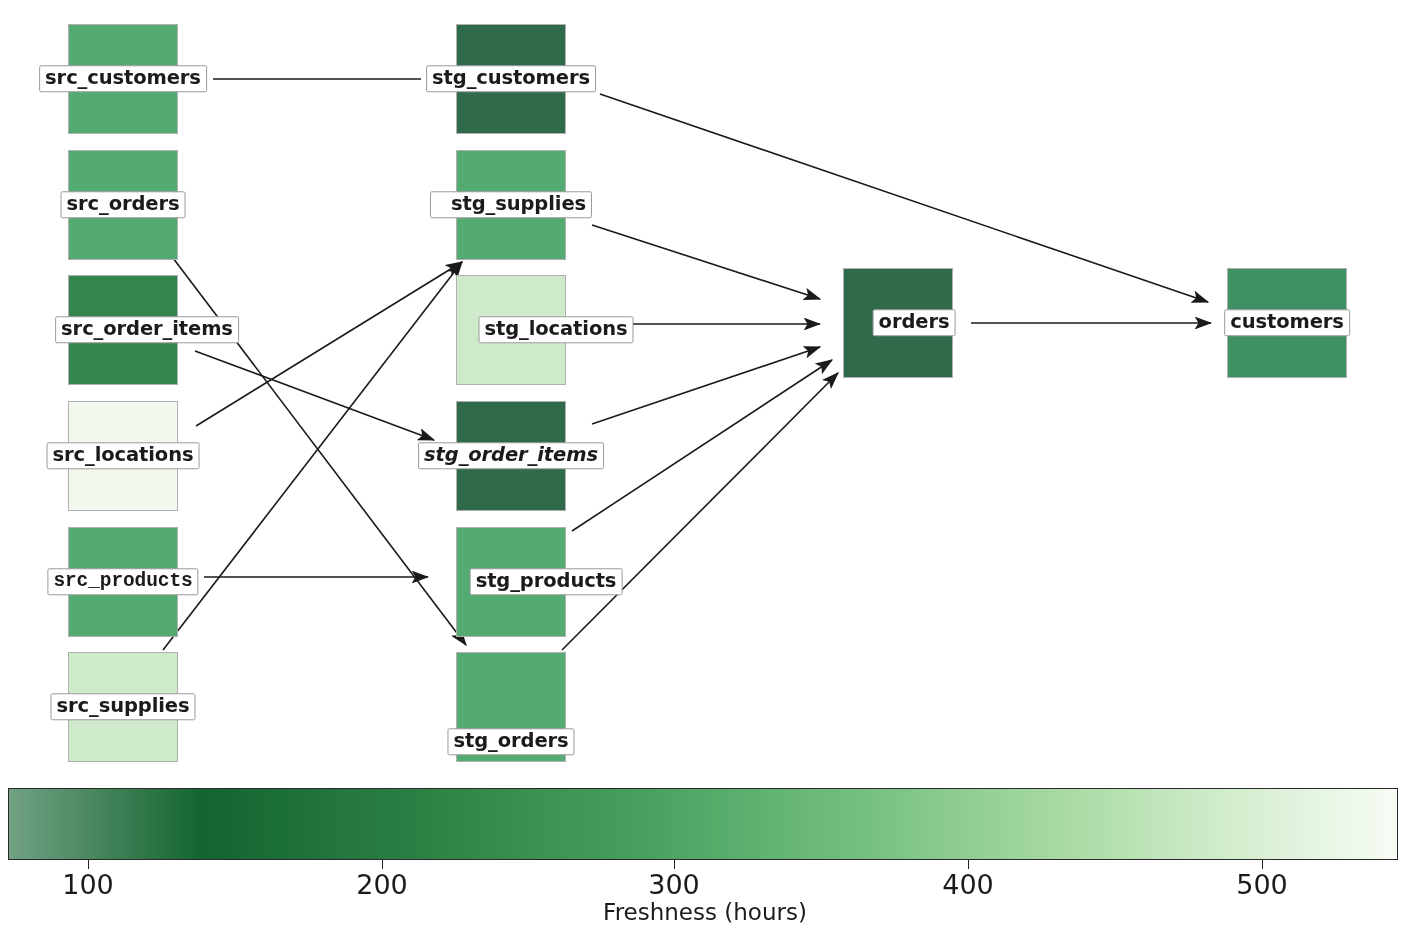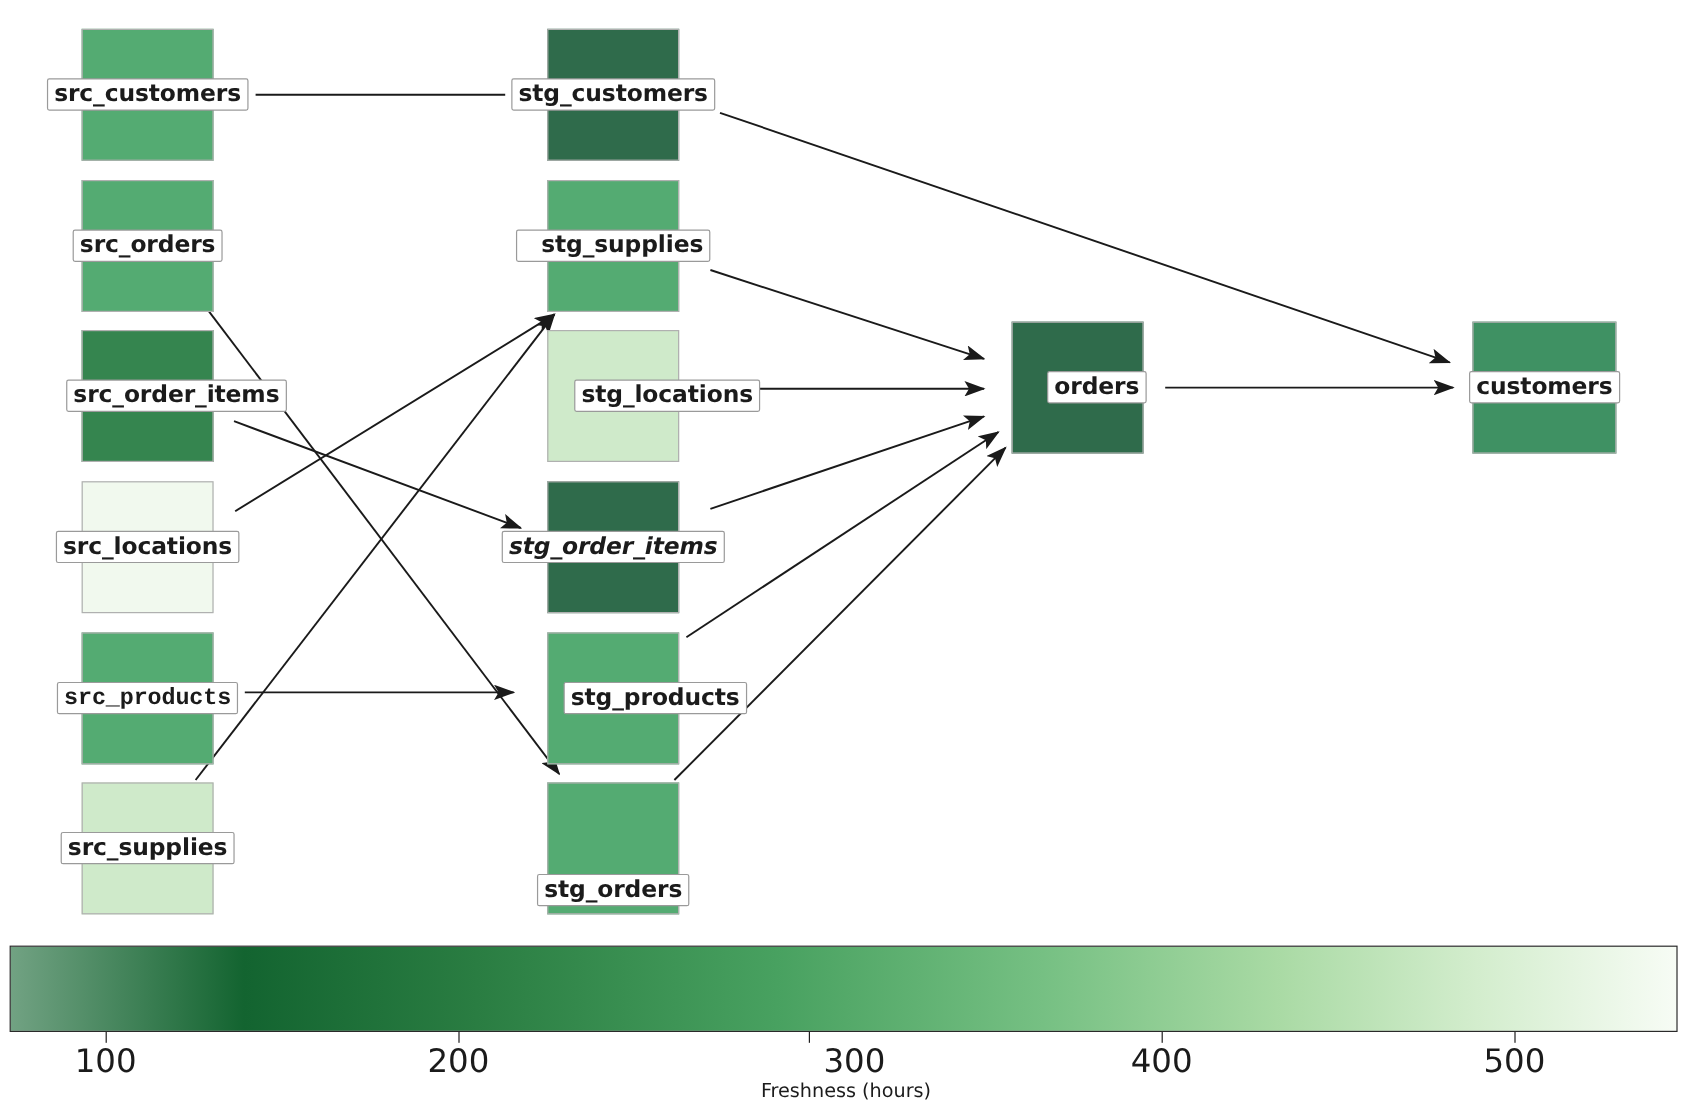--- a/index.html
+++ b/index.html
@@ -69,21 +69,21 @@
     transform: translateX(-50%);
     font-family: "DejaVu Sans", sans-serif;
     font-size: 27px;
     color: #1b1b1b;
     white-space: nowrap;
   }
   #cb-axis-label {
     position: absolute;
     transform: translateX(-50%);
     font-family: "DejaVu Sans", sans-serif;
-    font-size: 16px;
+    font-size: 23px;
     color: #1b1b1b;
     white-space: nowrap;
   }
 </style>
 </head>
 <body>
 
 <div id="stage">
 
   <svg id="edges-svg" viewBox="0 0 1410 926">
@@ -144,21 +144,21 @@
 
   <div id="colorbar-wrap" style="left: 8px; top: 788px; width: 1390px; height: 72px;">
     <div id="colorbar-gradient" style="background: linear-gradient(to right, rgb(0, 68, 27) 0%, rgba(19, 100, 48, 0.6) 0%, rgb(19, 100, 48) 14%, rgb(42, 125, 66) 28%, rgb(72, 161, 96) 46%, rgb(118, 192, 131) 62%, rgb(169, 218, 164) 76%, rgb(211, 237, 205) 88%, rgb(247, 252, 245) 100%);"></div>
   </div>
   <div id="colorbar-ticks">
       <div class="cb-tick" style="left: 88px; top: 860px; height: 9px;"></div>
       <div class="cb-ticklabel" style="left: 88px; top: 869px;">100</div>
       <div class="cb-tick" style="left: 382px; top: 860px; height: 9px;"></div>
       <div class="cb-ticklabel" style="left: 382px; top: 869px;">200</div>
       <div class="cb-tick" style="left: 674px; top: 860px; height: 9px;"></div>
-      <div class="cb-ticklabel" style="left: 674px; top: 869px; margin-left: 38px;">300</div>
+      <div class="cb-ticklabel" style="left: 674px; top: 869px;">300</div>
       <div class="cb-tick" style="left: 968px; top: 860px; height: 9px;"></div>
       <div class="cb-ticklabel" style="left: 968px; top: 869px;">400</div>
       <div class="cb-tick" style="left: 1262px; top: 860px; height: 9px;"></div>
       <div class="cb-ticklabel" style="left: 1262px; top: 869px;">500</div>
     </div>
   <div id="cb-axis-label" style="left: 705px; top: 899px;">Freshness (hours)</div>
 
 </div>
 
 </body></html>

